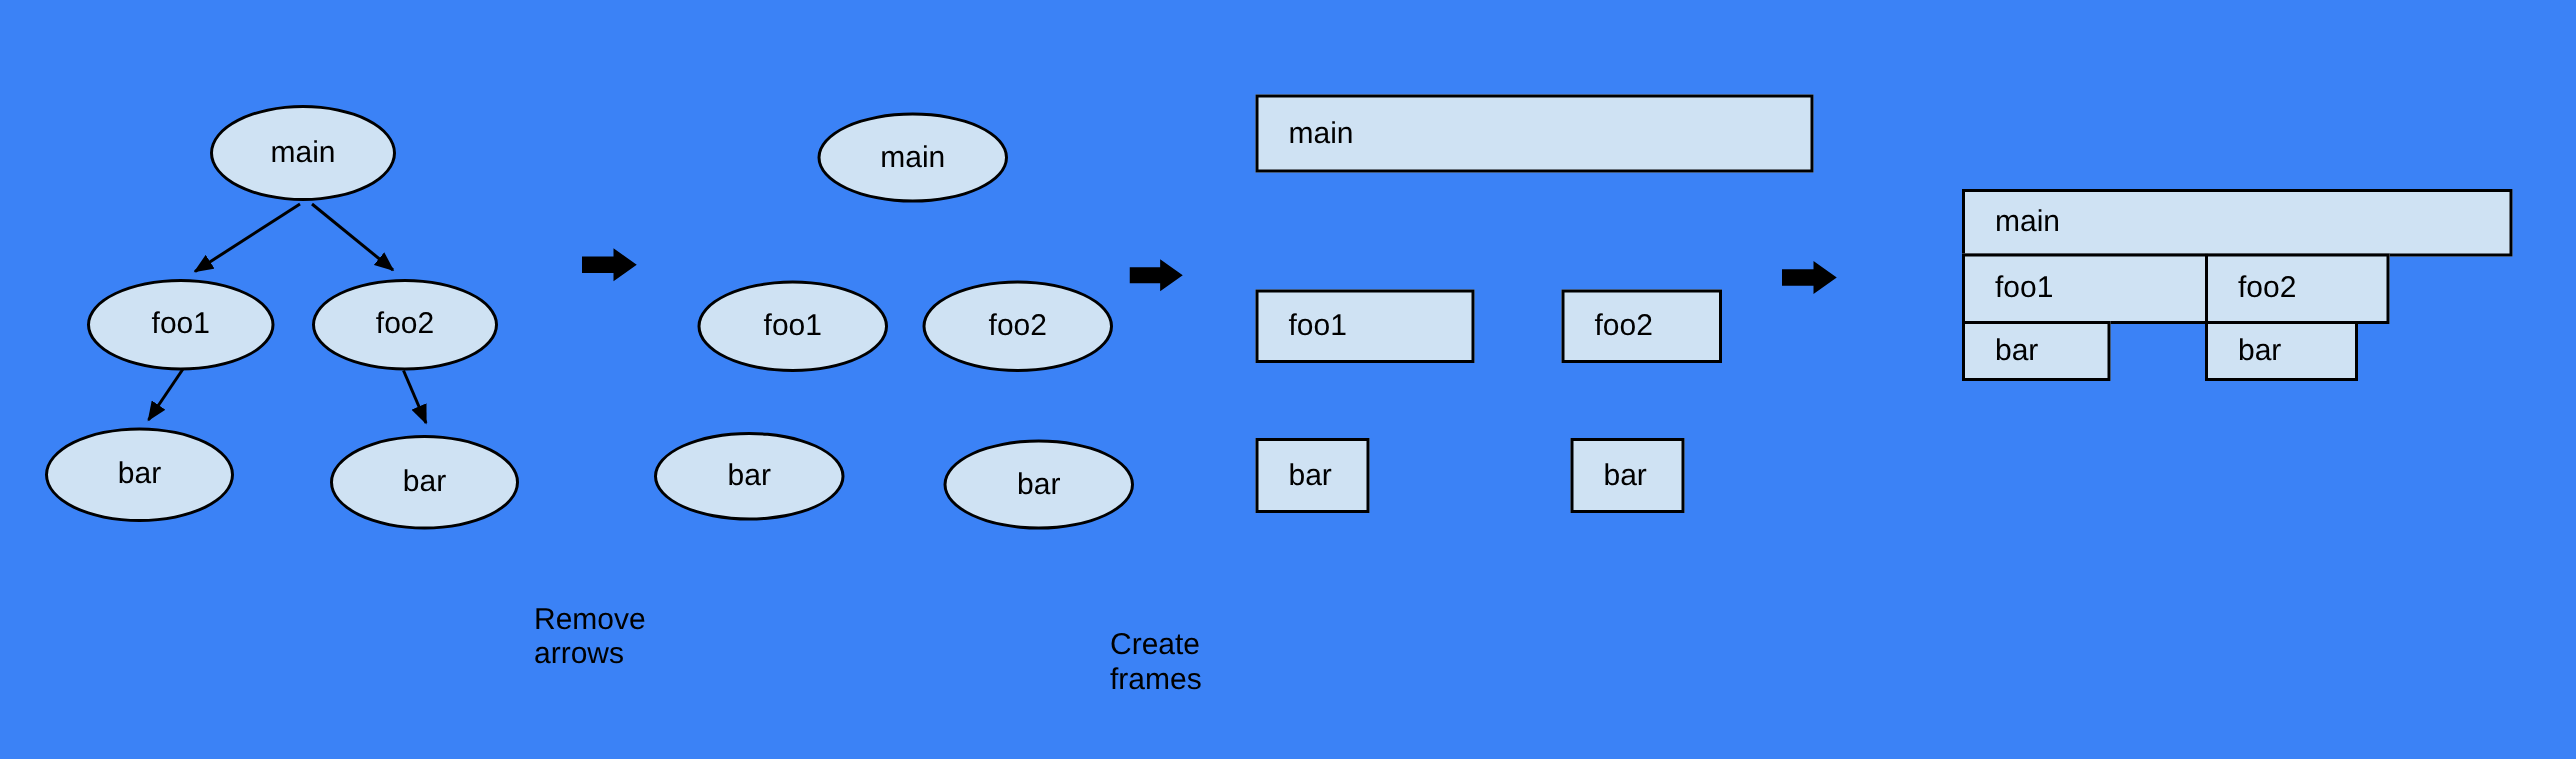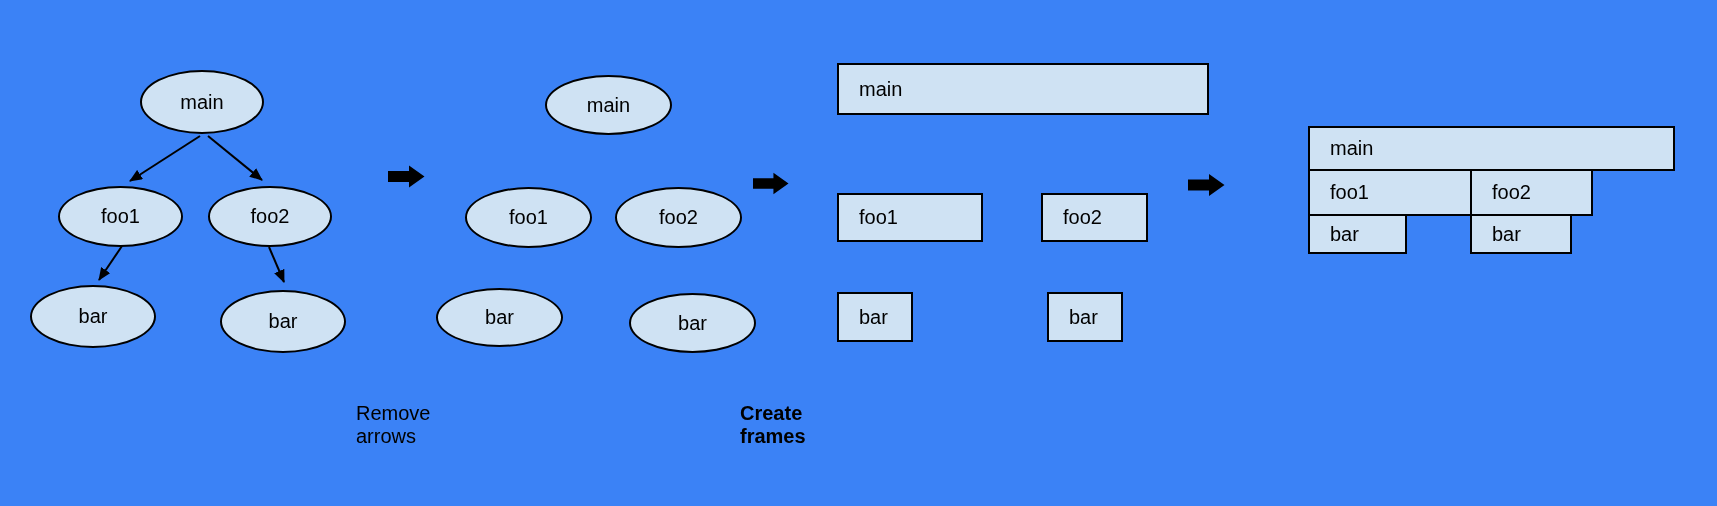--- a/index.html
+++ b/index.html
@@ -141,16 +141,16 @@
   </div>
   <div class="node flame" style="left:1308px; top:214px; width:99px; height:40px;">
     <span>bar</span>
   </div>
   <div class="node flame" style="left:1470px; top:214px; width:102px; height:40px;">
     <span>bar</span>
   </div>
 
   <div class="caption" style="left:356px; top:402px;">Remove
 arrows</div>
-  <div class="caption" style="left:740px; top:402px;font-weight:bold;">Create
+  <div class="caption" style="left:740px; top:419px;">Create
 frames</div>
 
 </div>
 
 </body></html>

